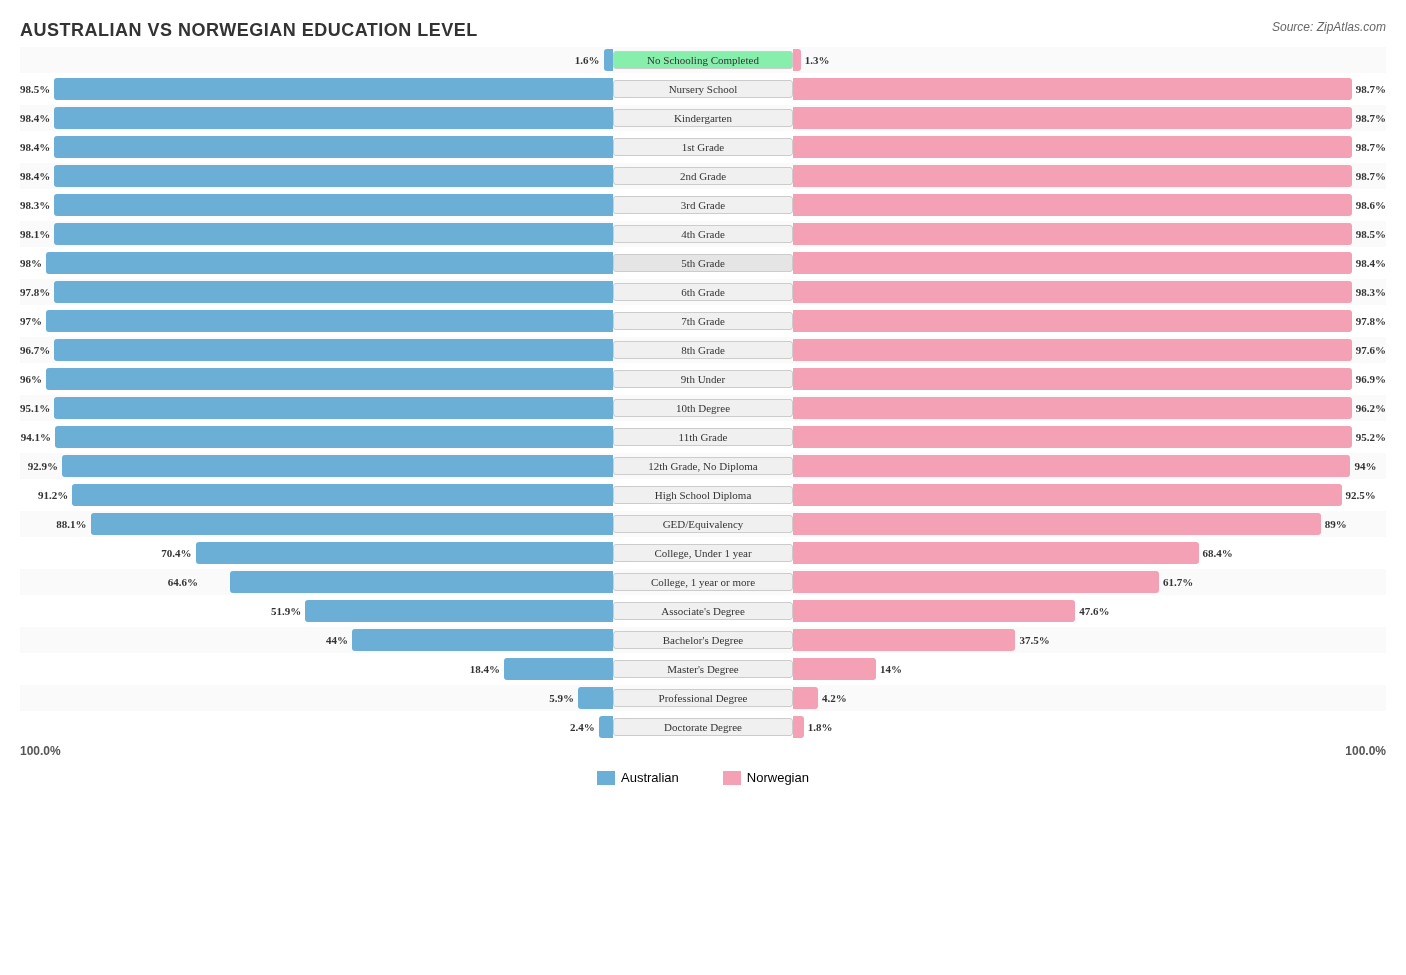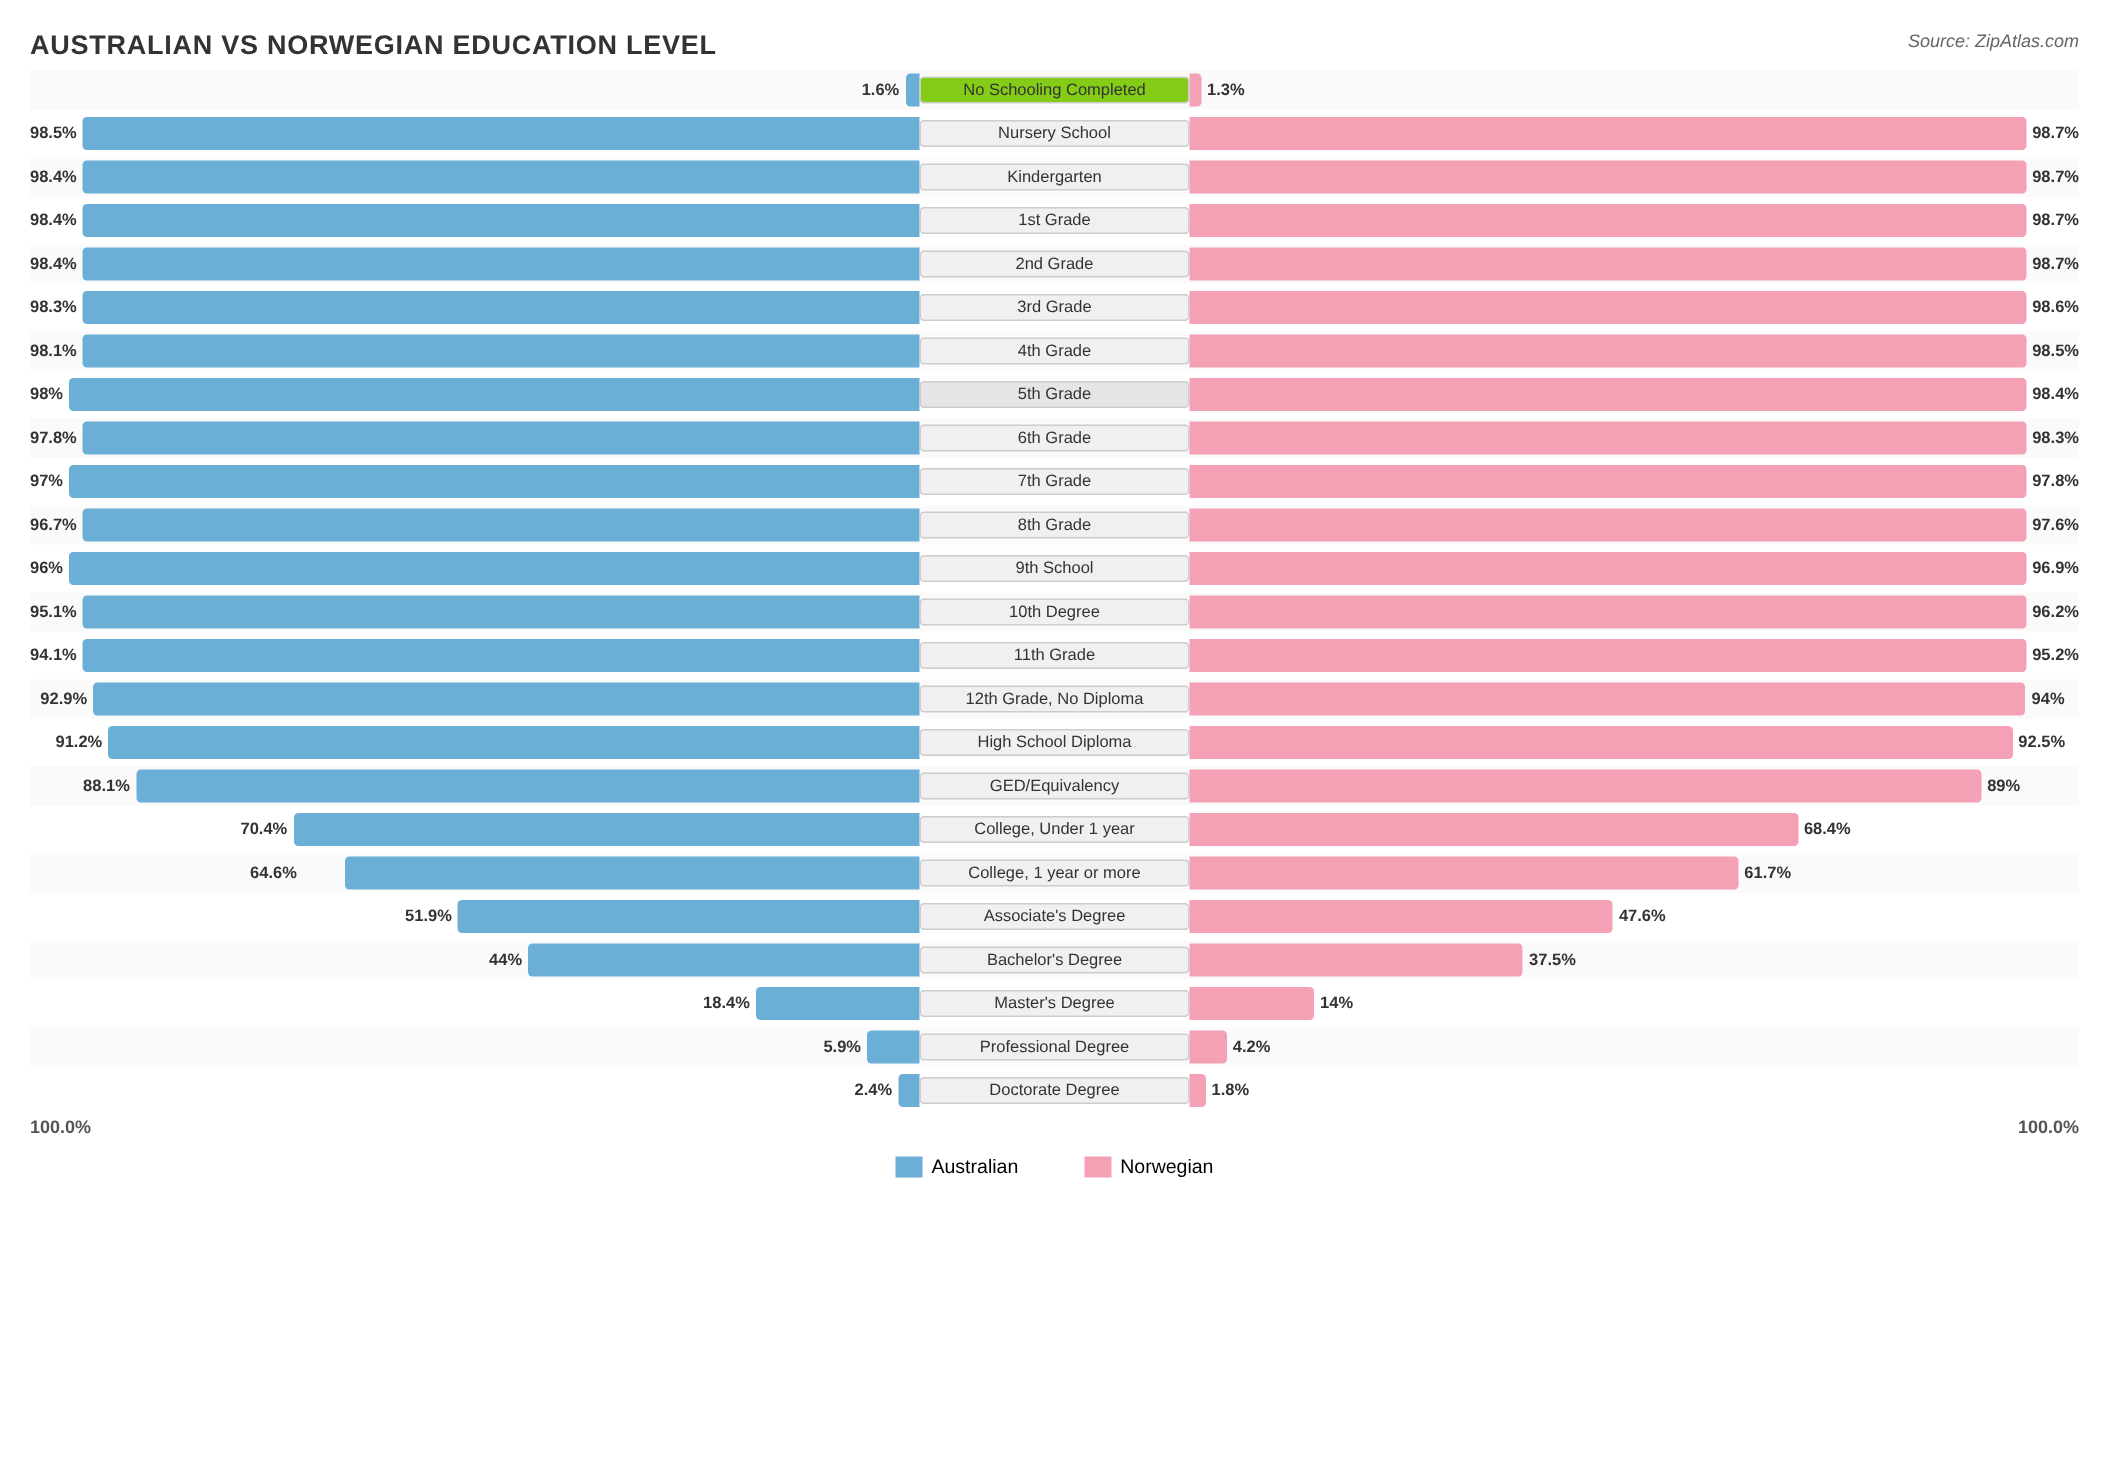--- a/index.html
+++ b/index.html
@@ -27,20 +27,21 @@
       position: absolute;
       top: 0;
       right: 0;
       font-size: 12px;
       color: #666;
       font-style: italic;
     }
     .chart-area {
       margin-top: 4px;
       width: 100%;
+      font-family: Liberation Serif, serif;
     }
     .bar-row {
       display: flex;
       align-items: center;
       margin-bottom: 2px;
       height: 28px;
       position: relative;
     }
     .bar-blue {
       background: #6baed6;
@@ -109,21 +110,21 @@
 <div class="chart-container">
   <div class="chart-title">AUSTRALIAN VS NORWEGIAN EDUCATION LEVEL</div>
   <div class="source">Source: ZipAtlas.com</div>
 
   <div class="chart-area" id="chart-area">
   <div class="bar-row" style="display: flex; align-items: center; margin-bottom: 3px; height: 26px; background-color: rgb(250, 250, 250);">
         <div style="width: 46%; display: flex; align-items: center; justify-content: flex-end; height: 100%;">
           <span class="bar-label-left">1.6%</span>
           <div class="bar-blue" style="width: 1.6%; height: 22px; background: rgb(107, 174, 214); border-radius: 3px 0px 0px 3px;"></div>
         </div>
-        <div style="width: 180px; min-width: 180px; text-align: center; font-size: 11px; color: rgb(51, 51, 51); background-color: #84cc16; border: 1px solid rgb(204, 204, 204); padding: 2px 4px; border-radius: 3px; z-index: 2; white-space: nowrap; flex-shrink: 0; overflow: hidden; text-overflow: ellipsis;">No Schooling Completed</div>
+        <div style="width: 180px; min-width: 180px; text-align: center; font-size: 11px; color: rgb(51, 51, 51); background-color: #86efac; border: 1px solid rgb(204, 204, 204); padding: 2px 4px; border-radius: 3px; z-index: 2; white-space: nowrap; flex-shrink: 0; overflow: hidden; text-overflow: ellipsis;">No Schooling Completed</div>
         <div style="width: 46%; display: flex; align-items: center; justify-content: flex-start; height: 100%;">
           <div class="bar-pink" style="width: 1.3%; height: 22px; background: rgb(244, 160, 181); border-radius: 0px 3px 3px 0px;"></div>
           <span class="bar-label-right">1.3%</span>
         </div>
       </div>
       <div class="bar-row" style="display: flex; align-items: center; margin-bottom: 3px; height: 26px;">
         <div style="width: 46%; display: flex; align-items: center; justify-content: flex-end; height: 100%;">
           <span class="bar-label-left">98.5%</span>
           <div class="bar-blue" style="width: 98.5%; height: 22px; background: rgb(107, 174, 214); border-radius: 3px 0px 0px 3px;"></div>
         </div>
@@ -230,21 +231,21 @@
         <div style="width: 46%; display: flex; align-items: center; justify-content: center; height: 100%;">
           <div class="bar-pink" style="width: 97.6%; height: 22px; background: rgb(244, 160, 181); border-radius: 0px 3px 3px 0px;"></div>
           <span class="bar-label-right">97.6%</span>
         </div>
       </div>
       <div class="bar-row" style="display: flex; align-items: center; margin-bottom: 3px; height: 26px;">
         <div style="width: 46%; display: flex; align-items: center; justify-content: flex-end; height: 100%;">
           <span class="bar-label-left">96%</span>
           <div class="bar-blue" style="width: 96%; height: 22px; background: rgb(107, 174, 214); border-radius: 3px 0px 0px 3px;"></div>
         </div>
-        <div style="width: 180px; min-width: 180px; text-align: center; font-size: 11px; color: rgb(51, 51, 51); background-color: rgb(240, 240, 240); border: 1px solid rgb(204, 204, 204); padding: 2px 4px; border-radius: 3px; z-index: 2; white-space: nowrap; flex-shrink: 0; overflow: hidden; text-overflow: ellipsis;">9th School</div>
+        <div style="width: 180px; min-width: 180px; text-align: center; font-size: 11px; color: rgb(51, 51, 51); background-color: rgb(240, 240, 240); border: 1px solid rgb(204, 204, 204); padding: 2px 4px; border-radius: 3px; z-index: 2; white-space: nowrap; flex-shrink: 0; overflow: hidden; text-overflow: ellipsis;">9th Under</div>
         <div style="width: 46%; display: flex; align-items: center; justify-content: flex-start; height: 100%;">
           <div class="bar-pink" style="width: 96.9%; height: 22px; background: rgb(244, 160, 181); border-radius: 0px 3px 3px 0px;"></div>
           <span class="bar-label-right">96.9%</span>
         </div>
       </div>
       <div class="bar-row" style="display: flex; align-items: center; margin-bottom: 3px; height: 26px; background-color: rgb(250, 250, 250);">
         <div style="width: 46%; display: flex; align-items: center; justify-content: flex-end; height: 100%;">
           <span class="bar-label-left">95.1%</span>
           <div class="bar-blue" style="width: 95.1%; height: 22px; background: rgb(107, 174, 214); border-radius: 3px 0px 0px 3px;"></div>
         </div>

